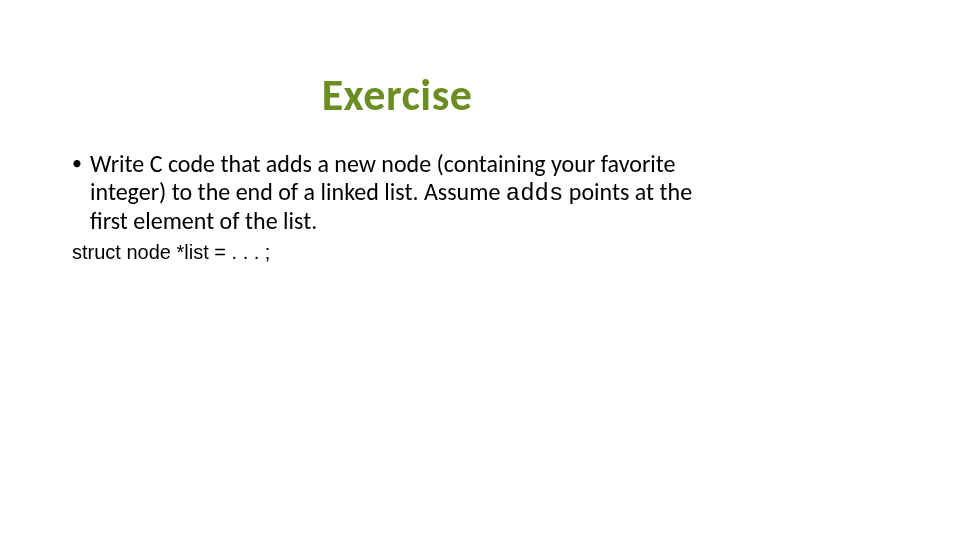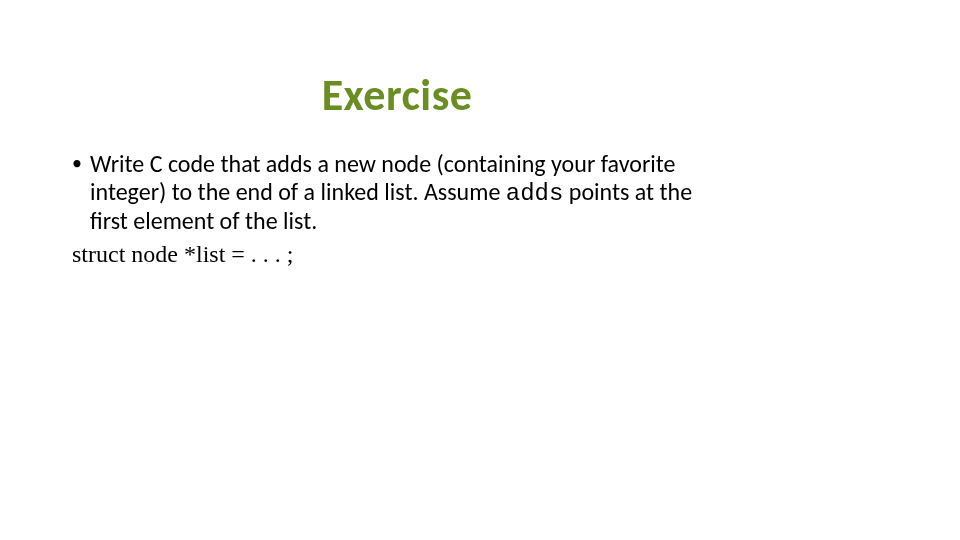--- a/index.html
+++ b/index.html
@@ -50,22 +50,22 @@
     font-size: 20px;
     line-height: 1.3;
   }
   .btext {
     flex: 1 1 auto;
   }
   .code-inline {
     font-family: "Courier New", Courier, monospace;
   }
   .codeline {
-    font-family: Liberation Serif, serif;
-    font-size: 24px;
+    font-family: Liberation Sans, sans-serif;
+    font-size: 20px;
     margin-top: 2px;
   }
 </style>
 </head>
 <body>
 
 <div class="slide">
 
   <div class="title">
     <span class="title-fill">Exercise</span>

